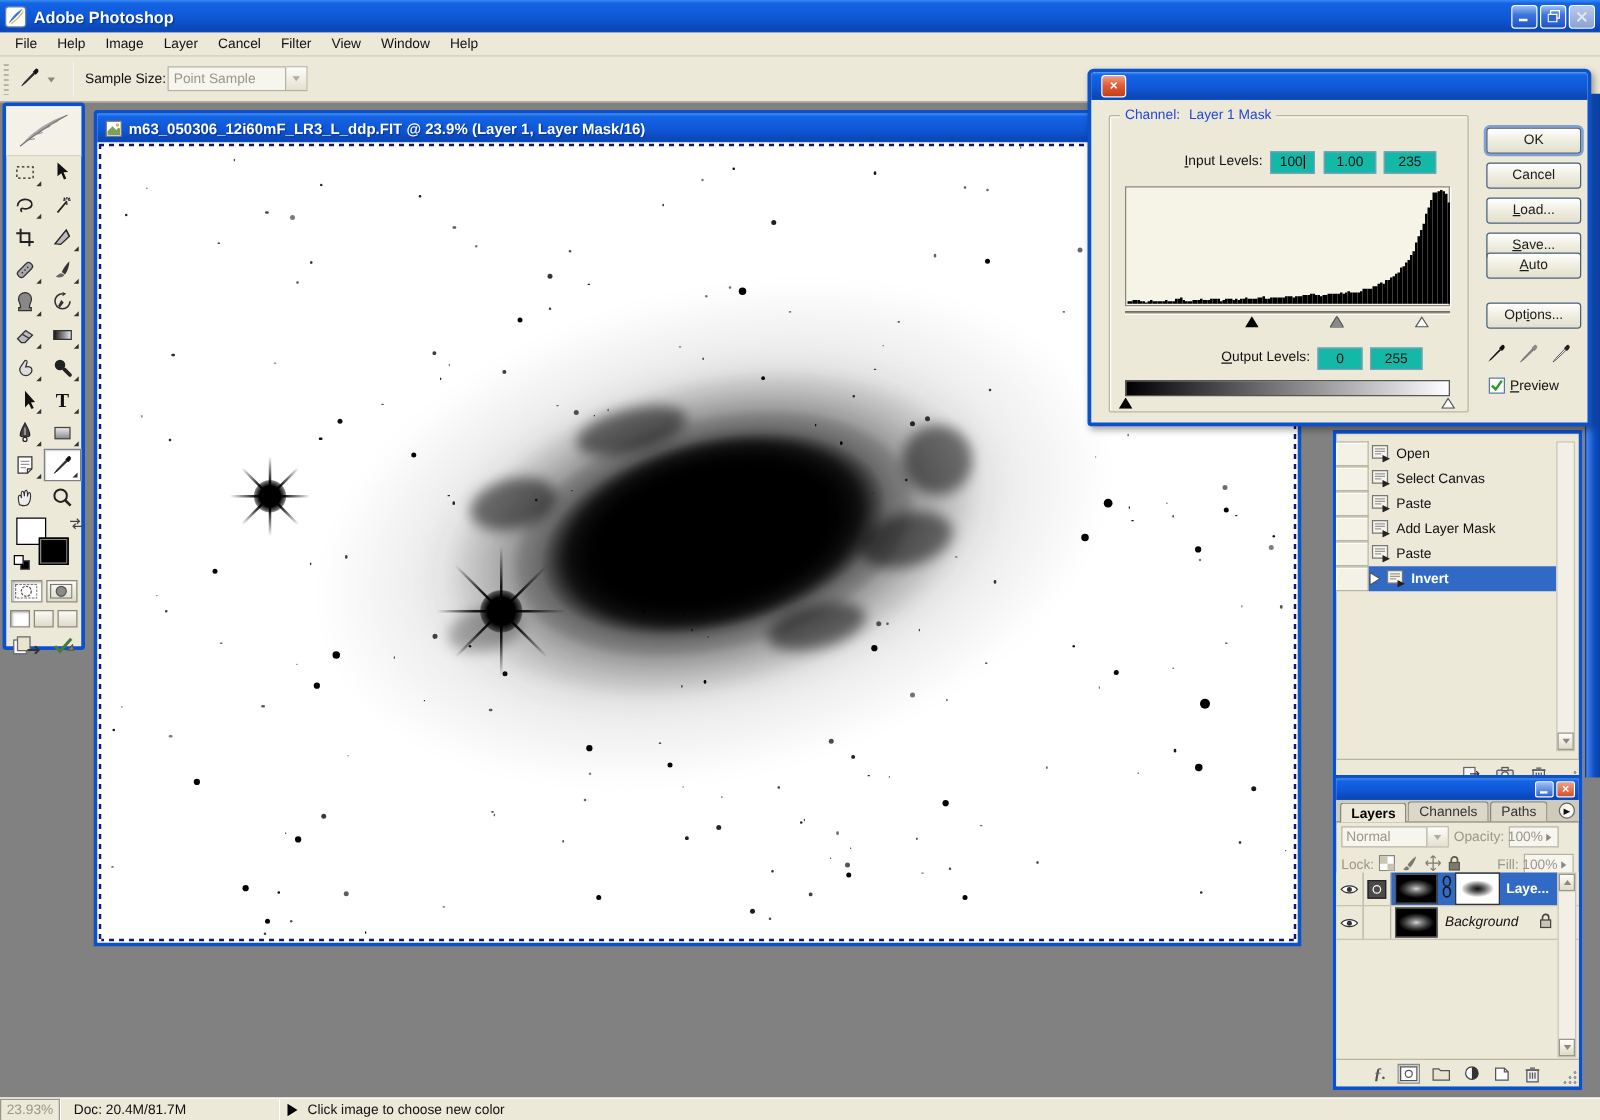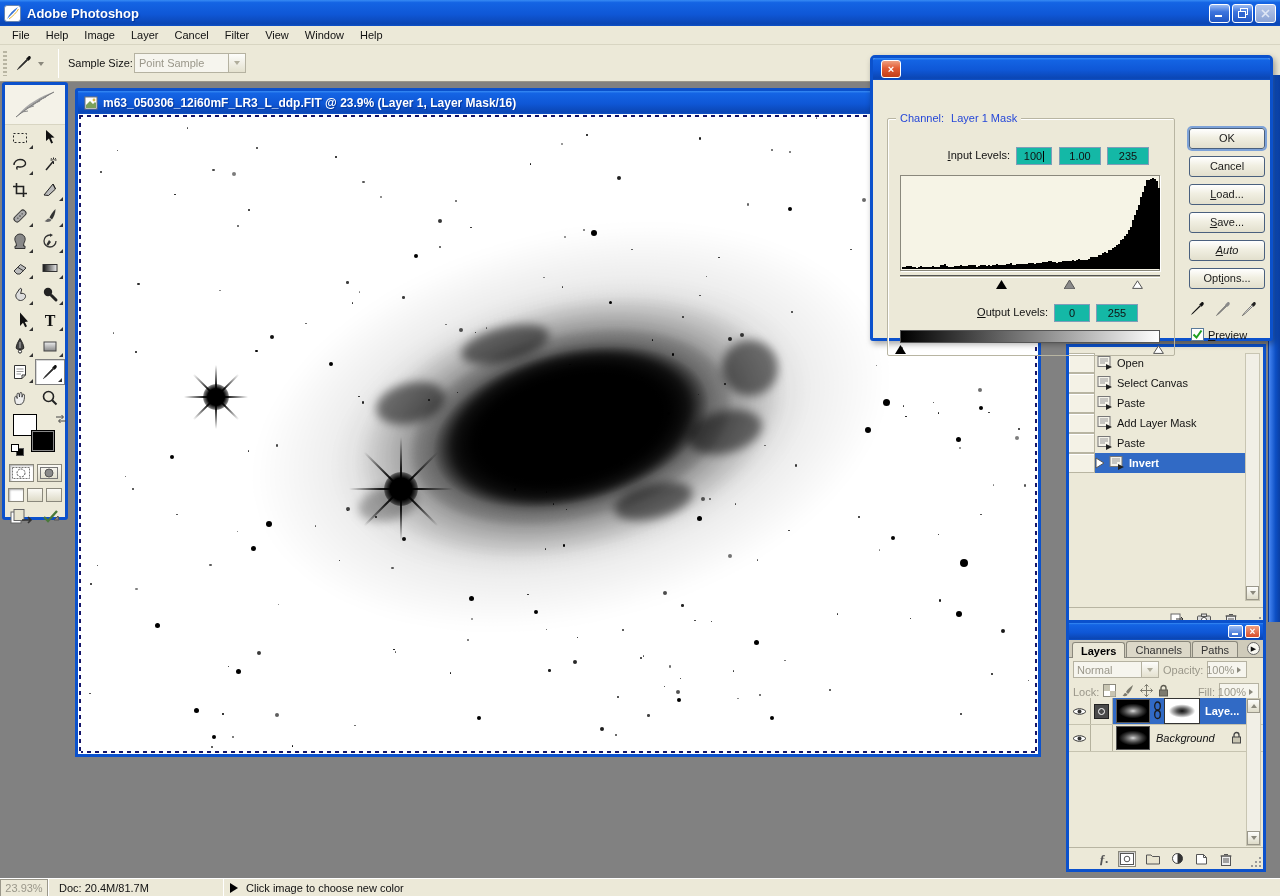--- a/index.html
+++ b/index.html
@@ -154,21 +154,21 @@
   .icon-btn.pressed{background:#fff;border:1px solid #8a887c;box-shadow:inset 1px 1px 2px #bbb;}
 
   
   #levels-dialog{left:870px;top:55px;width:403px;height:286px;z-index:30;border:3px solid #0b51cc;border-radius:5px 5px 3px 3px;
     background:#ece9d8;box-shadow:2px 3px 6px rgba(0,0,0,.35);}
   #levels-titlebar{height:22px;display:flex;align-items:center;padding:0 4px 0 8px;border-radius:2px 2px 0 0;}
   #levels-titlebar .t{flex:1;color:#fff;font-weight:bold;font-size:12px;text-shadow:1px 1px 1px #00339a;}
   #levels-close{width:20px;height:18px;border:1px solid #fff;border-radius:3px;
     background:linear-gradient(180deg,#f0a080,#e25c35 45%,#c33d16);color:#fff;font-weight:bold;font-size:11px;
     display:flex;align-items:center;justify-content:center;line-height:1;}
-  #levels-body{position:relative;height:324px;margin-top:26px;}
+  #levels-body{position:relative;height:324px;}
   #levels-fieldset{position:absolute;left:14px;top:12px;width:288px;height:238px;border:1px solid #b8b5a2;
     box-shadow:1px 1px 0 #fff inset;border-radius:2px;}
   #channel-legend{position:absolute;top:-7px;left:8px;background:#ece9d8;padding:0 4px;color:#2547d8;}
   #input-levels-label{position:absolute;left:0;top:30px;width:122px;text-align:right;}
   .lv-box{position:absolute;height:18px;text-align:center;padding-top:2px;}
   #hist-frame{position:absolute;left:12px;top:56px;width:260px;height:96px;border:1px solid #8a887c;background:#f6f4e6;
     box-shadow:1px 1px 0 #fff;}
   #hist-bars{position:absolute;left:1px;bottom:1px;width:258px;height:92px;display:flex;align-items:flex-end;}
   #hist-bars div{background:#000;}
   #input-track{position:absolute;left:12px;top:156px;width:260px;height:3px;border-top:1px solid #555;border-bottom:1px solid #fff;background:#b8b5a2;}
@@ -1111,21 +1111,21 @@
             </svg></span>
         <span class="slider" id="slider-out-white" style="left: 264.5px; top: 225px;"><svg width="11" height="9">
               <polygon points="5.5,0.8 10.4,8.4 0.6,8.4" fill="#fff" stroke="#555"></polygon>
             </svg></span>
       </div>
       <div id="levels-buttons">
           <div class="xp-btn lv-btn default" style="top: 22px;">OK</div>
           <div class="xp-btn lv-btn" style="top: 50px;">Cancel</div>
           <div class="xp-btn lv-btn" style="top: 78px;"><u>L</u>oad...</div>
           <div class="xp-btn lv-btn" style="top: 106px;"><u>S</u>ave...</div>
-          <div class="xp-btn lv-btn" style="top: 134px; font-style: italic;"><u>A</u>uto</div>
+          <div class="xp-btn lv-btn" style="top: 122px;"><u>A</u>uto</div>
           <div class="xp-btn lv-btn" style="top: 162px;">Opt<u>i</u>ons...</div>
         </div>
       <div id="droppers">
         <span><svg width="20" height="20" viewBox="0 0 20 20">
               <path d="M15.8 4 C17.3 5 17 6.6 15.6 7.8 L14.5 8.8 L12.2 6.5 L13.3 5.4 C14.2 4.3 15 3.6 15.8 4Z" fill="#111"></path>
               <path d="M12.8 7.2 L5.5 14.8 C4.6 15.7 4.2 17 3.4 17.6 C4 16.8 5.3 16.4 6.2 15.5 L13.8 8.2Z" fill="#111"></path>
             </svg></span>
         <span><svg width="20" height="20" viewBox="0 0 20 20">
               <path d="M15.8 4 C17.3 5 17 6.6 15.6 7.8 L14.5 8.8 L12.2 6.5 L13.3 5.4 C14.2 4.3 15 3.6 15.8 4Z" fill="#8a8a8a"></path>
               <path d="M12.8 7.2 L5.5 14.8 C4.6 15.7 4.2 17 3.4 17.6 C4 16.8 5.3 16.4 6.2 15.5 L13.8 8.2Z" fill="#8a8a8a" stroke="#555" stroke-width="0.5"></path>

